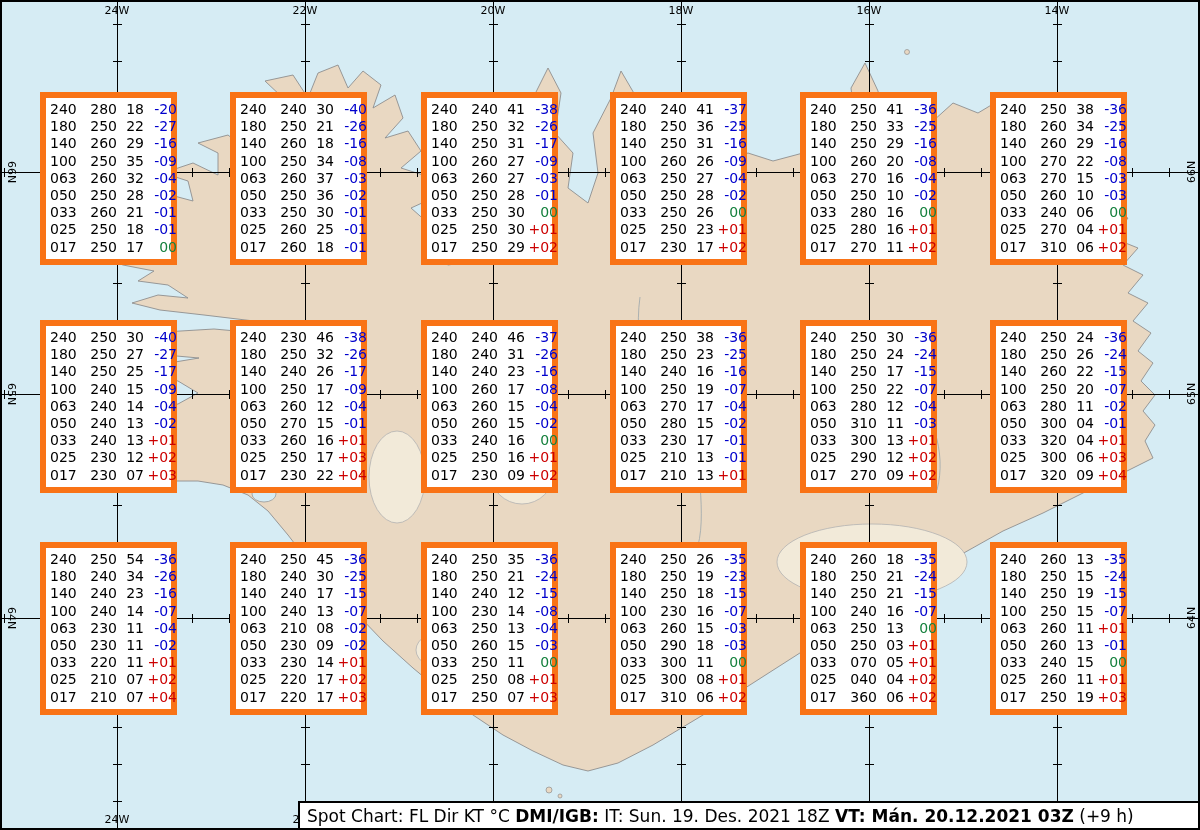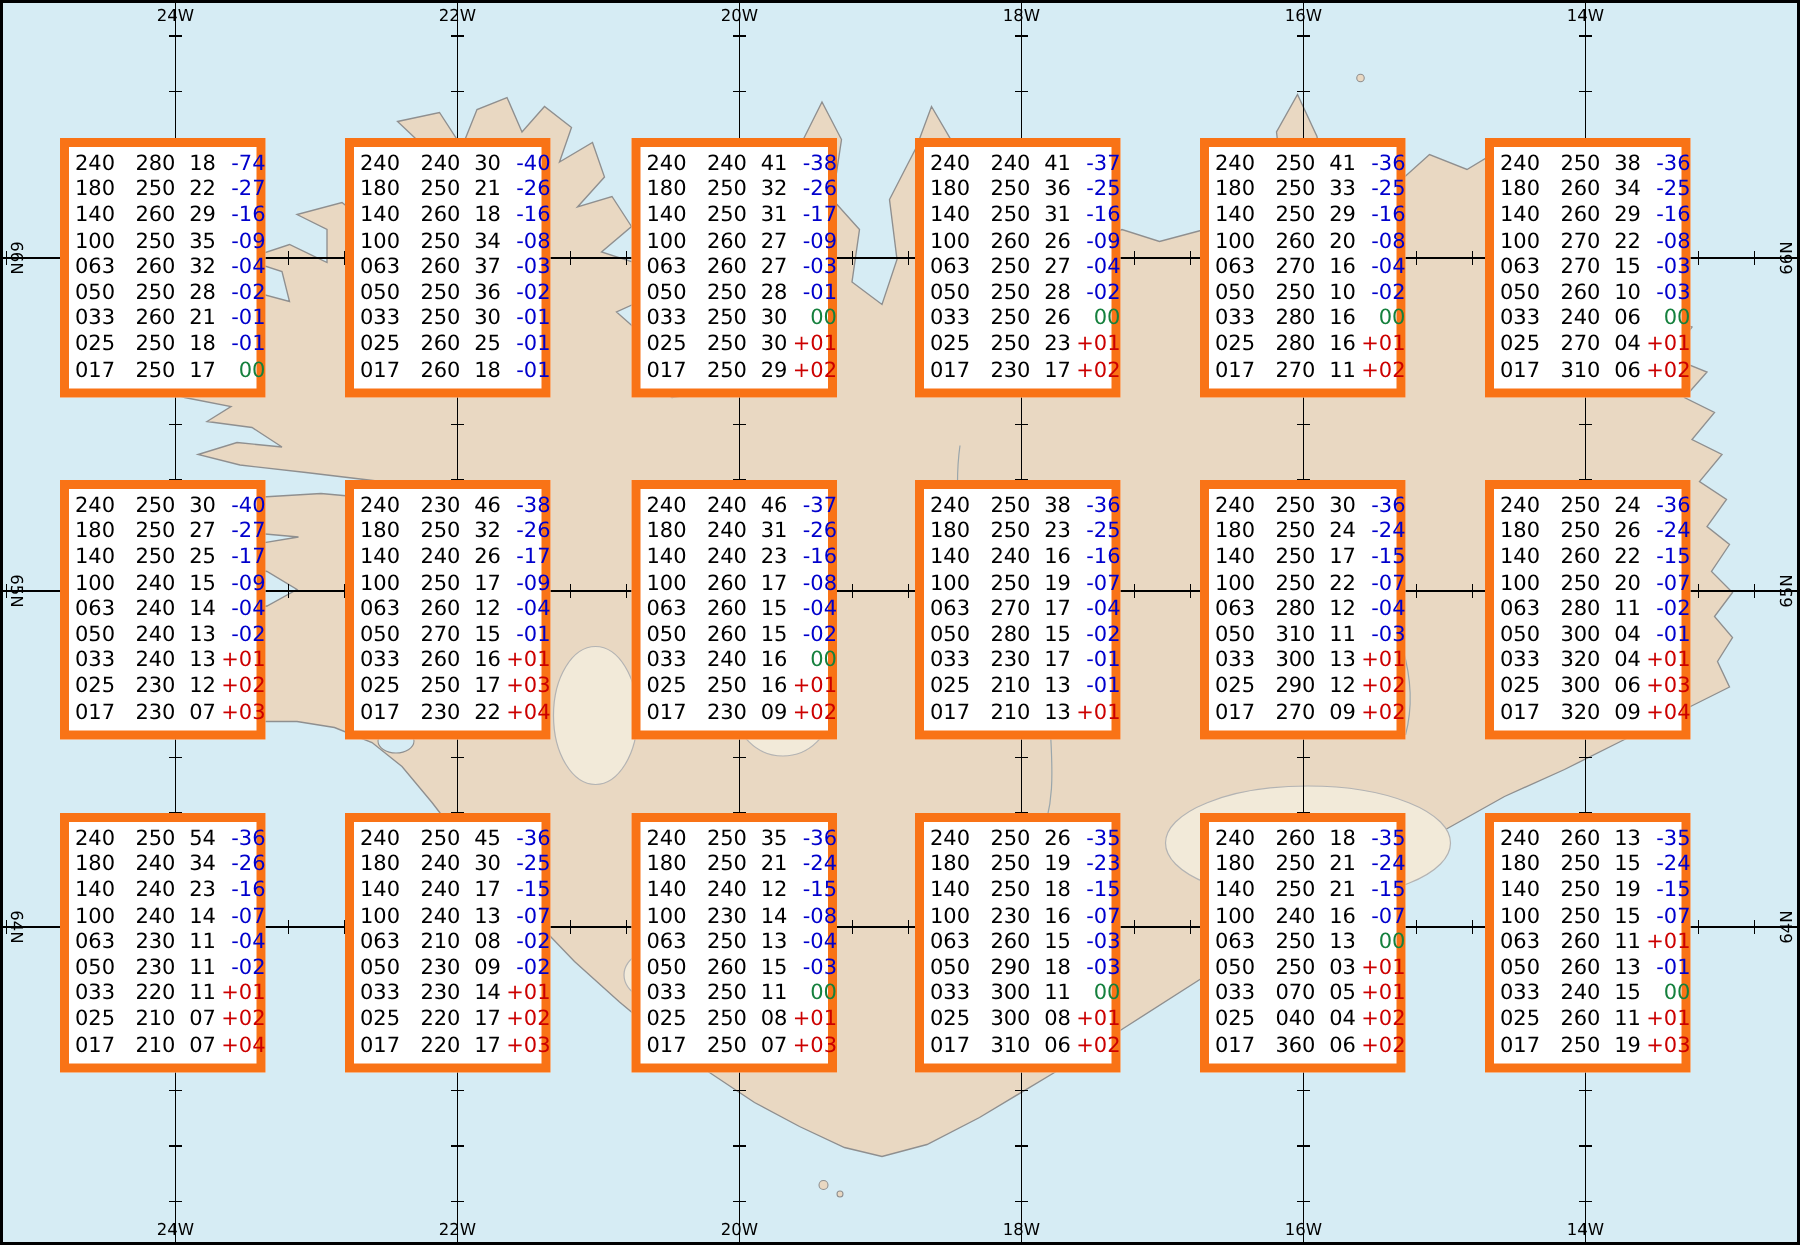--- a/index.html
+++ b/index.html
@@ -348,21 +348,21 @@
   <div class="lat-label right" style="left:1189px;top:170px">66N</div>
   <div class="lat-label right" style="left:1189px;top:392px">65N</div>
   <div class="lat-label right" style="left:1189px;top:616px">64N</div>
 
   <div id="boxes">
       <div class="spot-box" style="left: 38px; top: 90px;">
         <div class="spot-row">
           <span class="cell c0">240</span>
           <span class="cell c1">280</span>
           <span class="cell c2">18</span>
-          <span class="cell c3 neg">-74</span>
+          <span class="cell c3 neg">-20</span>
         </div>
         <div class="spot-row">
           <span class="cell c0">180</span>
           <span class="cell c1">250</span>
           <span class="cell c2">22</span>
           <span class="cell c3 neg">-27</span>
         </div>
         <div class="spot-row">
           <span class="cell c0">140</span>
           <span class="cell c1">260</span>
@@ -1353,14 +1353,17 @@
         </div>
         <div class="spot-row">
           <span class="cell c0">017</span>
           <span class="cell c1">250</span>
           <span class="cell c2">19</span>
           <span class="cell c3 pos">+03</span>
         </div>
       </div>
     </div>
 
+  <div id="caption">
+    <span><span>Spot Chart: FL Dir KT °C </span><b>DMI/IGB:</b><span> IT: Sun. 19. Des. 2021 18Z </span><b>VT: Mán. 20.12.2021 03Z</b><span> (+9 h)</span></span>
+  </div>
 
 </div>
 
 </body></html>

